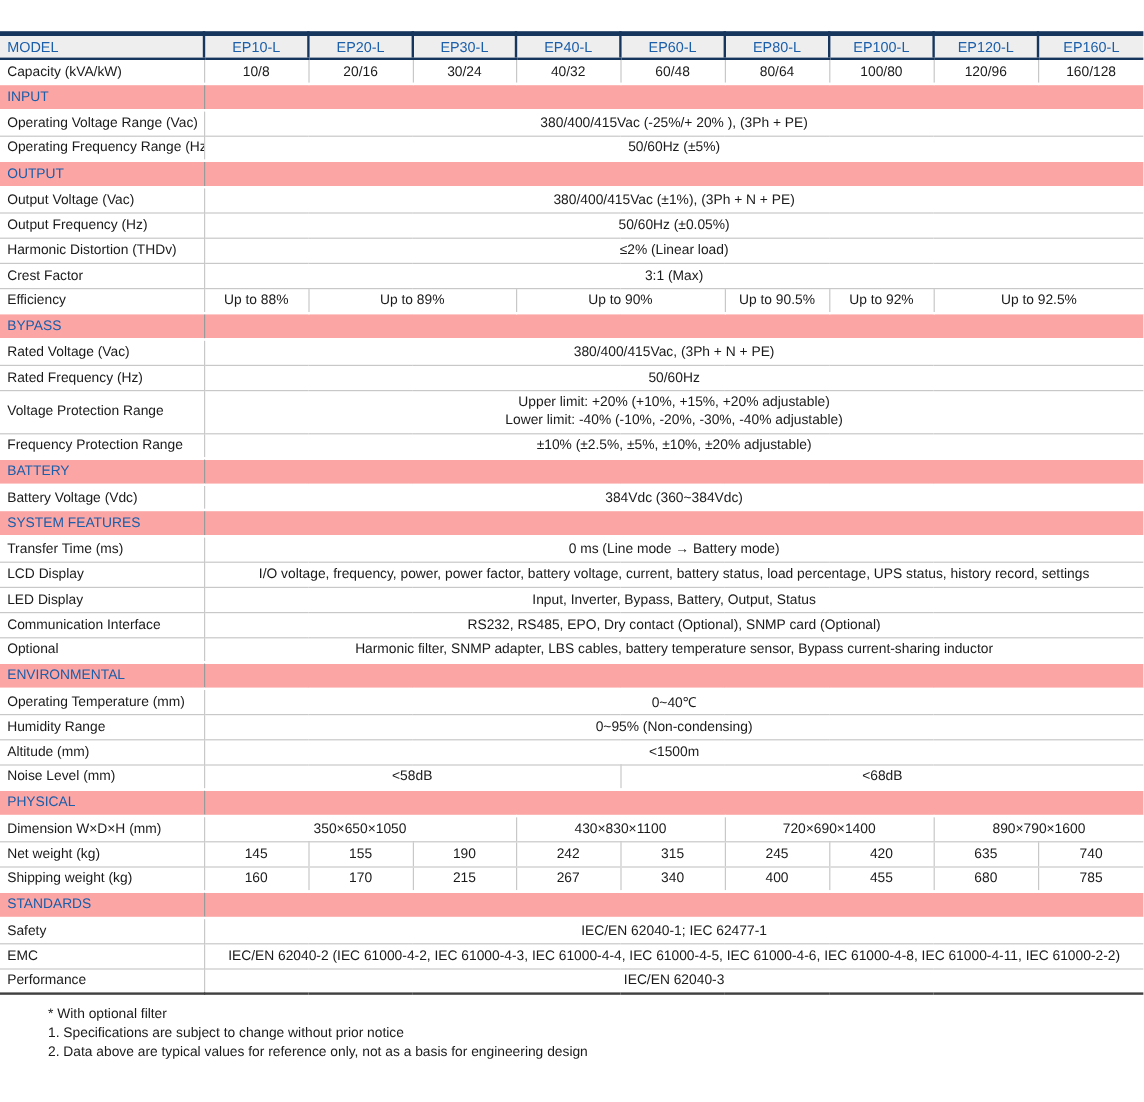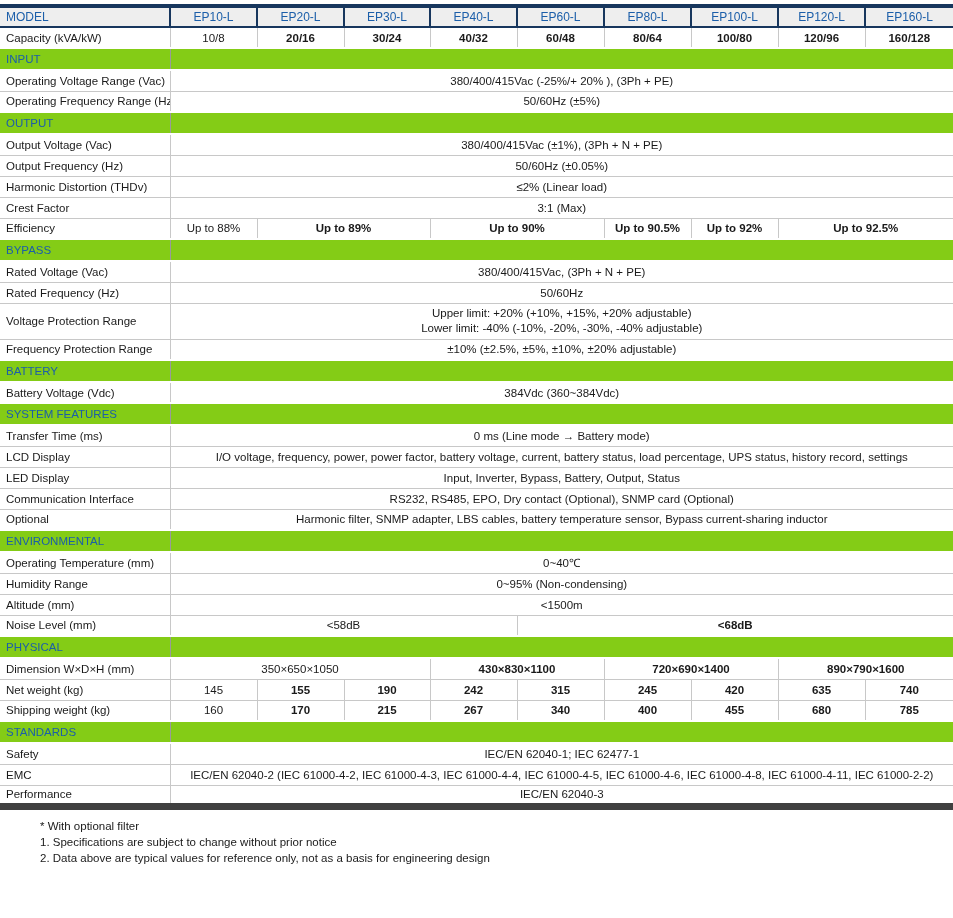--- a/index.html
+++ b/index.html
@@ -11,21 +11,22 @@
   .page {
     width: 953px;
     padding-top: 4px;
     box-sizing: border-box;
   }
   table.spec {
     width: 953px;
     border-collapse: collapse;
     table-layout: fixed;
     border-top: 4px solid #17365D;
-    border-bottom: 7px solid #404040;
+    border-bottom: 2px solid #404040;
+    margin-top: 22px;
   }
   td {
     font-size: 11.5px;
     color: #1a1a1a;
     text-align: center;
     vertical-align: middle;
     height: 21px;
     padding: 0 4px;
     box-sizing: border-box;
     overflow: hidden;
@@ -39,26 +40,26 @@
   tr.model-row td {
     background: #EEEEEE;
     color: #1B5EA9;
     border-bottom: 2px solid #17365D;
     font-size: 12px;
   }
   tr.model-row td + td { border-left: 2px solid #17365D; }
   
   tr.data-row td { border-bottom: 1px solid #C8C8C8; }
   tr.data-row td.label-cell { border-right: 1px solid #C8C8C8; }
-  tr.data-row td.value-cell + td.value-cell { border-left: 1px solid #C8C8C8; font-weight: bold; }
+  tr.data-row td.value-cell + td.value-cell { border-left: 1px solid #C8C8C8; }
   tr.data-row.tall td { height: 36px; }
   tr.data-row.tall td .cell-line { line-height: 15px; }
   
   tr.section-row td {
-    background: #84cc16;
+    background: #fca5a5;
     color: #1B5EA9;
     height: 22px;
     border-top: 2px solid #ffffff;
     border-bottom: 2px solid #ffffff;
   }
   tr.section-row td.label-cell { border-right: 1px solid #9A9A9A; }
   
   .notes {
     margin-top: 8px;
     padding-left: 2px;

